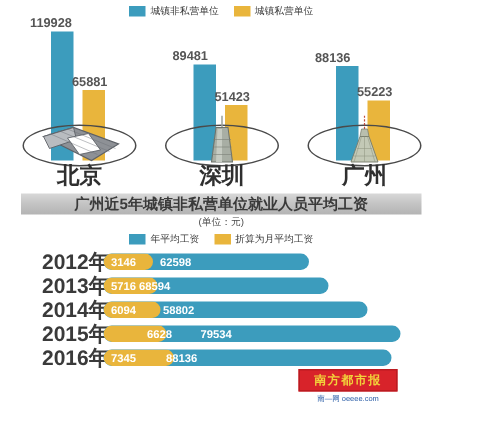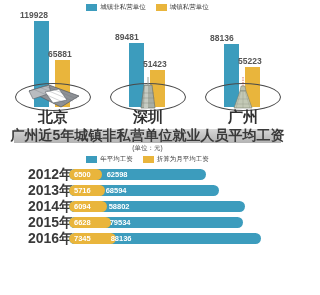--- a/index.html
+++ b/index.html
@@ -230,78 +230,82 @@
         </svg>
       </div>
       <div class="city-name">广州</div>
     </div>
 
   </div>
 
   <div class="banner2">
     <div class="tail left"></div>
     <div class="tail right"></div>
-    <span class="banner-text" style="font-size:14px;">广州近5年城镇非私营单位就业人员平均工资</span>
+    <span class="banner-text" style="font-size:10px;">广州近5年城镇非私营单位就业人员平均工资</span>
   </div>
   <div class="unit2">(单位：元)</div>
 
   <div class="legend legend2">
     <div class="legend-item">
       <span class="swatch sw-blue"></span>
       <span class="legend-label">年平均工资</span>
     </div>
     <div class="legend-item">
       <span class="swatch sw-yellow"></span>
       <span class="legend-label">折算为月平均工资</span>
     </div>
   </div>
 
   <div class="rows">
 
     <div class="row">
       <span class="row-year">2012年</span>
       <div class="pill" style="width:137px;">
         <div class="pill-yellow" style="width:33px;"></div>
-        <span class="pill-month">6500</span>
+        <span class="pill-month">3146</span>
         <span class="pill-year" style="margin-left:16px;text-align:right;">62598</span>
       </div>
     </div>
 
     <div class="row">
       <span class="row-year">2013年</span>
       <div class="pill" style="width:150px;">
         <div class="pill-yellow" style="width:36px;"></div>
         <span class="pill-month">5716</span>
-        <span class="pill-year" style="margin-left:15px;">68594</span>
+        <span class="pill-year" style="margin-left:2px;">68594</span>
       </div>
     </div>
 
     <div class="row">
       <span class="row-year">2014年</span>
       <div class="pill" style="width:176px;">
         <div class="pill-yellow" style="width:38px;"></div>
         <span class="pill-month">6094</span>
         <span class="pill-year" style="margin-left:18px;">58802</span>
       </div>
     </div>
 
     <div class="row">
       <span class="row-year">2015年</span>
-      <div class="pill" style="width:174px;">
+      <div class="pill" style="width:174px;padding-left:24px;">
         <div class="pill-yellow" style="width:42px;"></div>
         <span class="pill-month">6628</span>
         <span class="pill-year" style="margin-left:19px;">79534</span>
       </div>
     </div>
 
     <div class="row">
       <span class="row-year">2016年</span>
       <div class="pill" style="width:192px;">
         <div class="pill-yellow" style="width:47px;"></div>
         <span class="pill-month">7345</span>
         <span class="pill-year" style="margin-left:20px;">88136</span>
       </div>
     </div>
 
   </div>
 
+  <div class="watermark">
+    <div class="wm-main">南方都市报</div>
+    <div class="wm-sub">南—网 oeeee.com</div>
+  </div>
 
 </div>
 
 </body></html>

